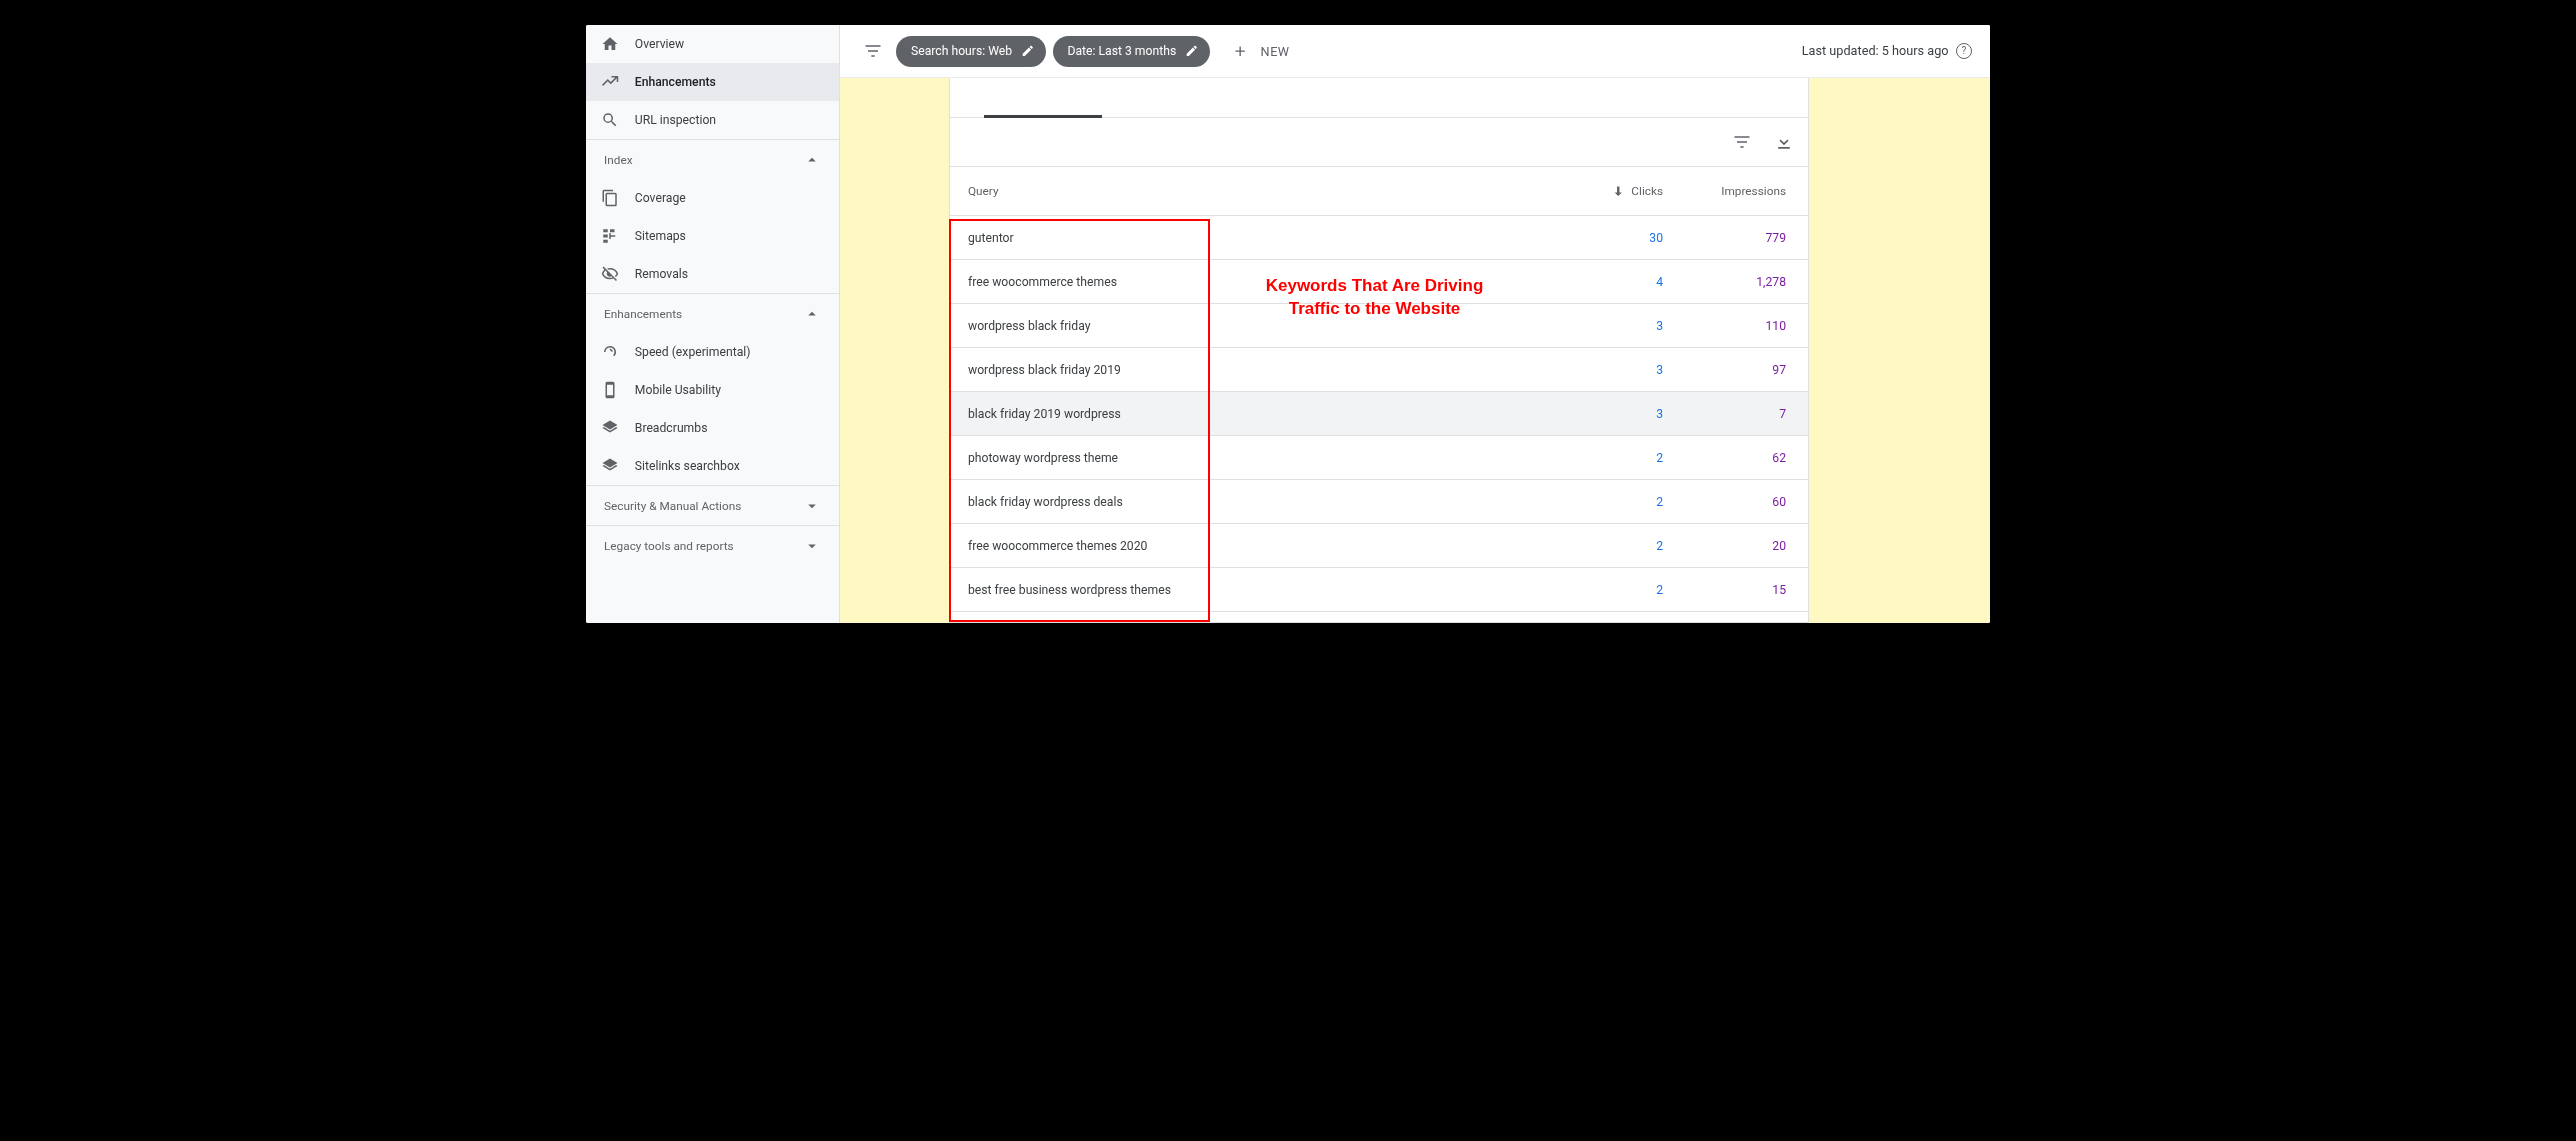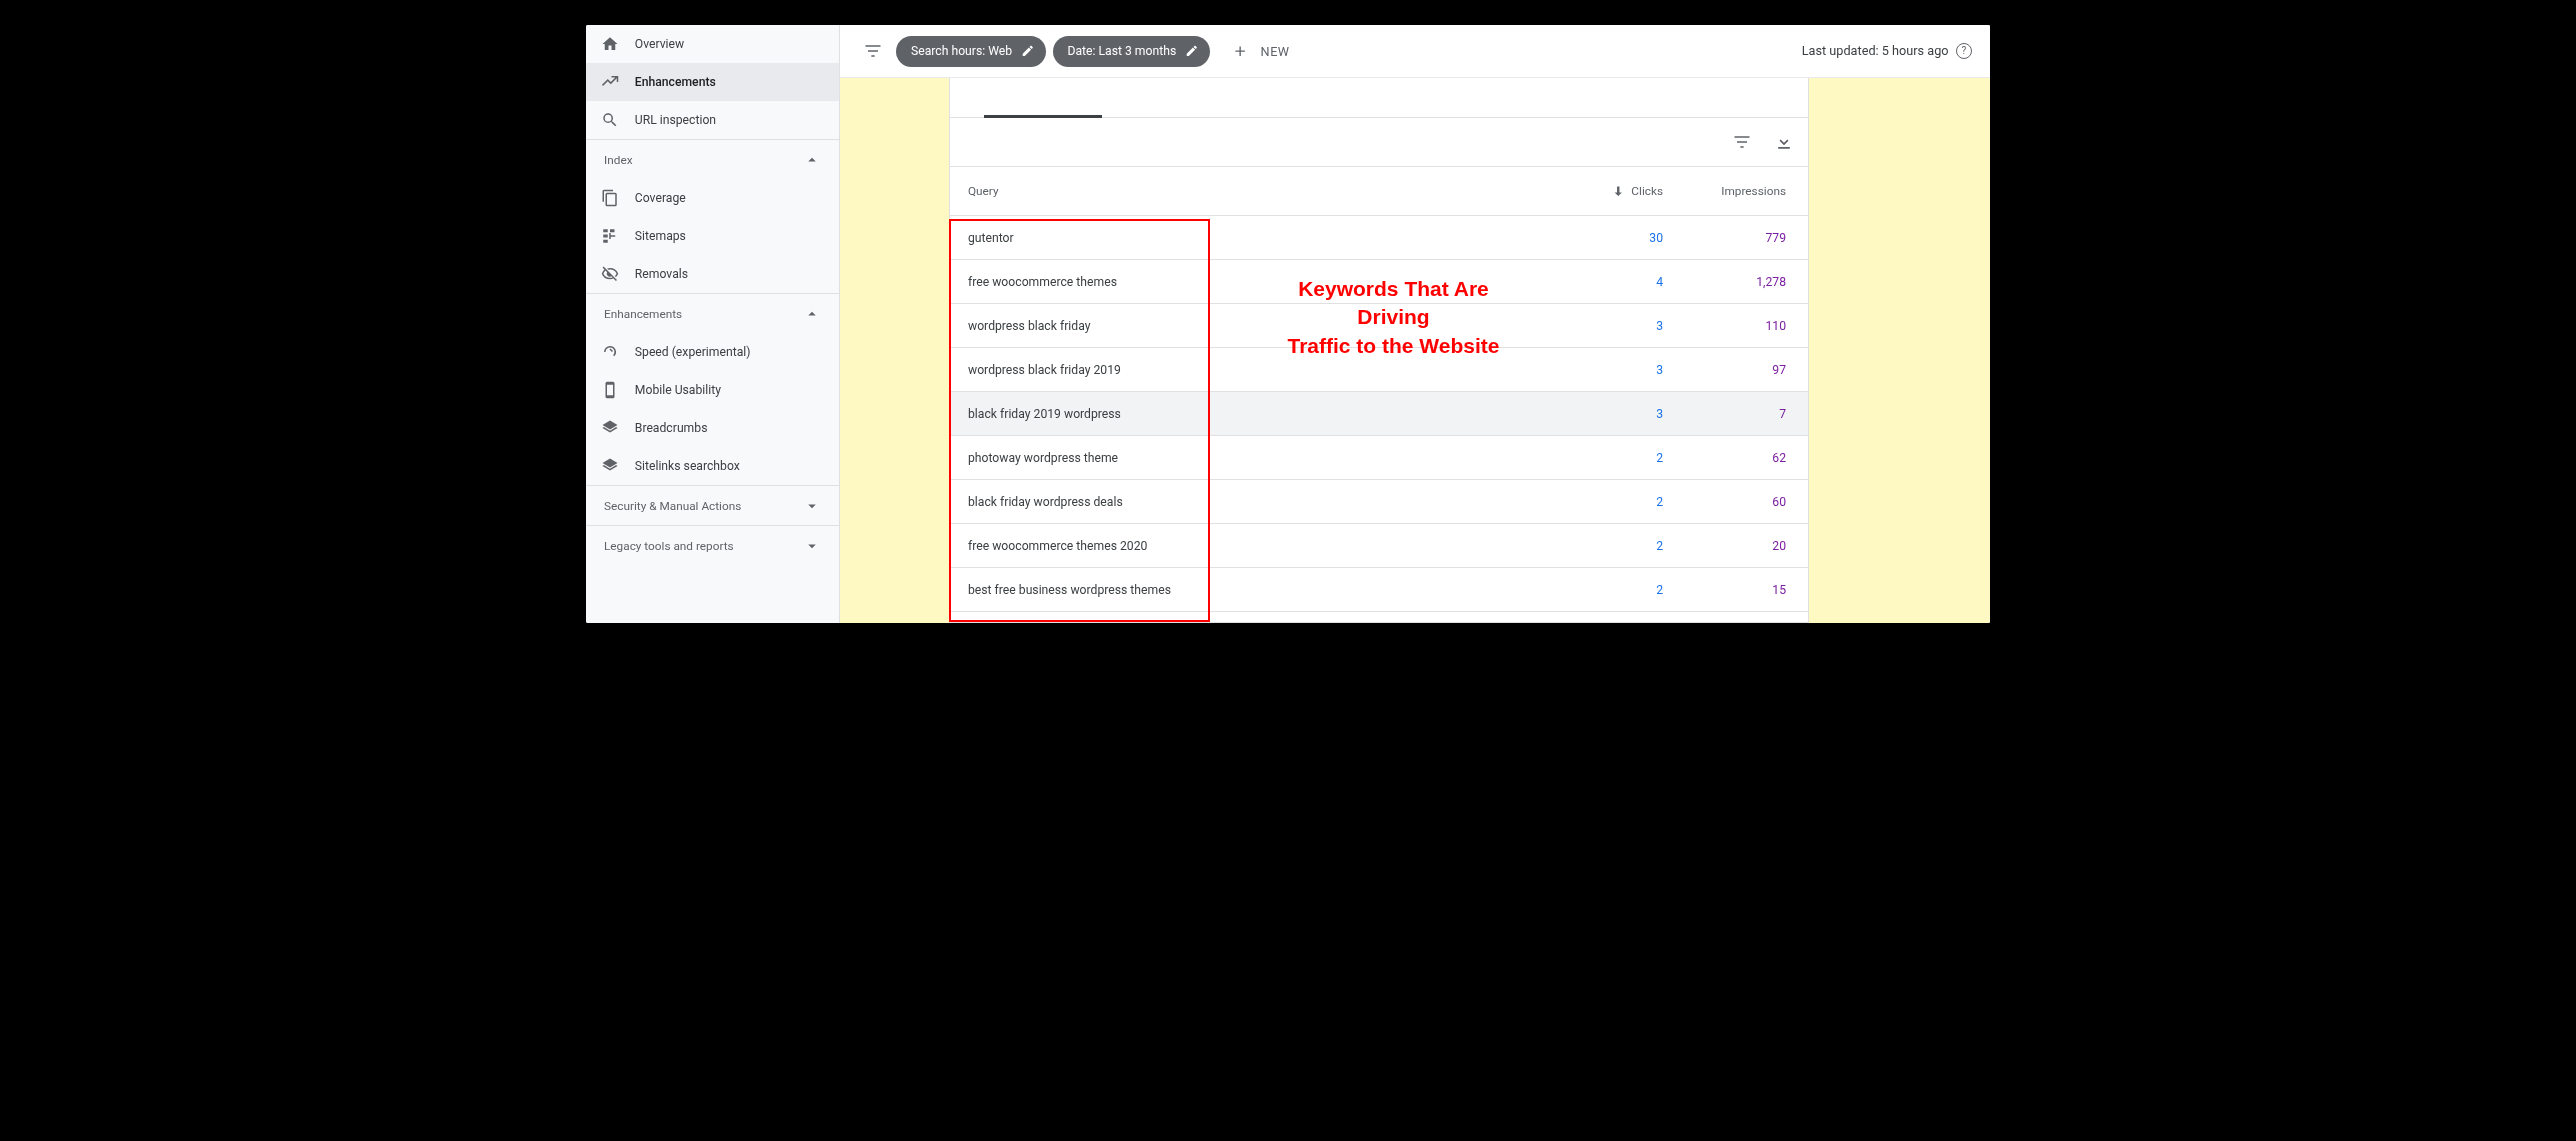--- a/index.html
+++ b/index.html
@@ -192,26 +192,26 @@
     border: 2.7px solid red;
     left: 109px;
     top: 141px;
     width: 261px;
     height: 403px;
     pointer-events:none;
     z-index:5;
   }
   .annotation-text {
     position:absolute;
-    left: 422px;
+    left: 403px;
     top: 197px;
     width: 263px;
     color: red;
     font-weight: 700;
-    font-size: 21px;
+    font-size: 17px;
     text-align: center;
     line-height: 1.35;
     pointer-events:none;
     font-family: Arial, sans-serif;
     z-index:5;
   }
 </style>
 </head>
 <body>
 

